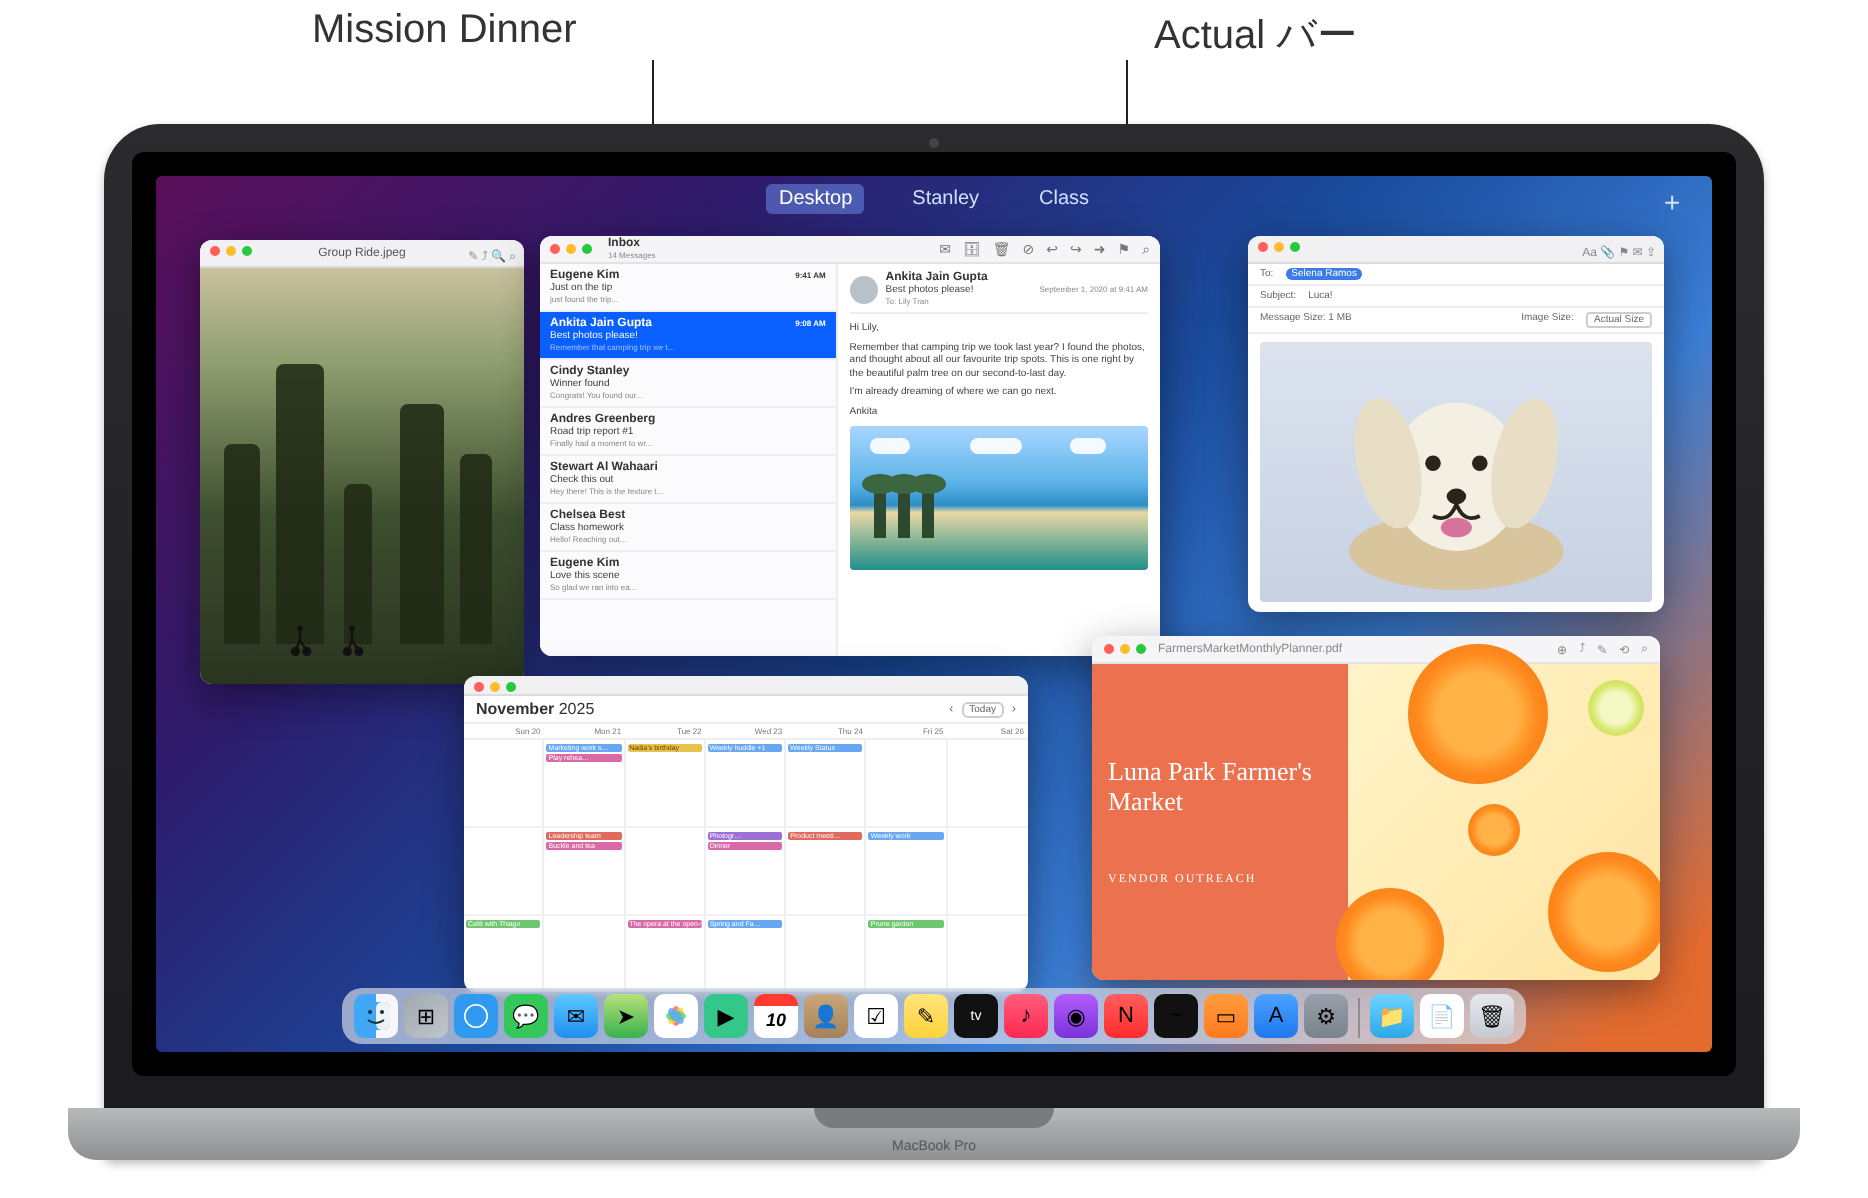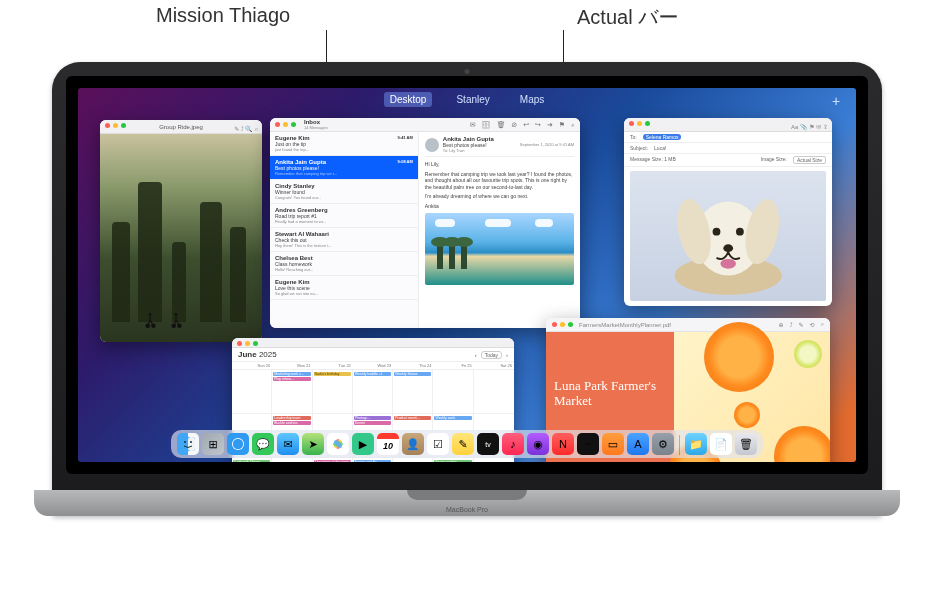--- a/index.html
+++ b/index.html
@@ -22,21 +22,21 @@
   height: 60px;
 }
 #call1 { top: 4px; left: 156px; }
 #call2 { top: 4px; left: 577px; }
 #line1 { top: 30px; left: 326px; height: 120px; }
 #line2 { top: 30px; left: 563px; height: 70px; }
 
 .laptop {
   position: absolute;
   top: 62px; left: 52px;
-  width: 830px; height: 454px;
+  width: 830px; height: 518px;
   background: linear-gradient(#2b2b2d, #1b1b1d);
   border-radius: 28px 28px 4px 4px;
   box-shadow: 0 2px 5px rgba(0,0,0,.25);
 }
 .laptop-bezel {
   position: absolute;
   top: 14px; left: 14px; right: 14px; bottom: 42px;
   background: #000;
   border-radius: 6px;
   padding: 12px;
@@ -275,34 +275,34 @@
 .di-books{background:linear-gradient(#ff9d3d,#ff7a1f);}
 .di-appstore{background:linear-gradient(#4aa3ff,#1f78f0);}
 .di-settings{background:linear-gradient(#97a0aa,#7a838c);}
 .di-folder{background:linear-gradient(#6fd3ff,#2ba8e8);}
 .di-pages{background:#fff;}
 .di-trash{background:linear-gradient(#e7e9ee,#c5c8d0);}
 </style>
 </head>
 <body>
 
-<div class="callout" id="call1">Mission Thiago</div>
+<div class="callout" id="call1">Mission Dinner</div>
 <div class="callout" id="call2">Actual バー</div>
 <div class="callout-line" id="line1"></div>
 <div class="callout-line" id="line2"></div>
 
 <div class="laptop">
   <div class="camera"></div>
   <div class="laptop-bezel">
     <div class="screen">
 
       <div class="spaces-bar">
         <div class="space-tab active">Desktop</div>
         <div class="space-tab">Stanley</div>
-        <div class="space-tab">Maps</div>
+        <div class="space-tab">Class</div>
       </div>
       <div class="add-space">+</div>
 
       <div id="win-preview" class="app-window">
         <div class="window-titlebar">
           <div class="traffic-lights">
               <span class="tl-red"></span>
               <span class="tl-yellow"></span>
               <span class="tl-green"></span>
             </div>
@@ -479,21 +479,21 @@
 
       <div id="win-cal" class="app-window">
         <div class="window-titlebar" style="height:10px;">
           <div class="traffic-lights">
               <span class="tl-red"></span>
               <span class="tl-yellow"></span>
               <span class="tl-green"></span>
             </div>
         </div>
         <div class="cal-header">
-          <div class="cal-title"><b>June</b> <span>2025</span></div>
+          <div class="cal-title"><b>November</b> <span>2025</span></div>
           <div class="cal-nav">
             <span>‹</span>
             <span class="cal-today">Today</span>
             <span>›</span>
           </div>
         </div>
         <div class="cal-grid" id="cal-grid">
             <div class="cal-dayhead">Sun 20</div>
             <div class="cal-dayhead">Mon 21</div>
             <div class="cal-dayhead">Tue 22</div>

